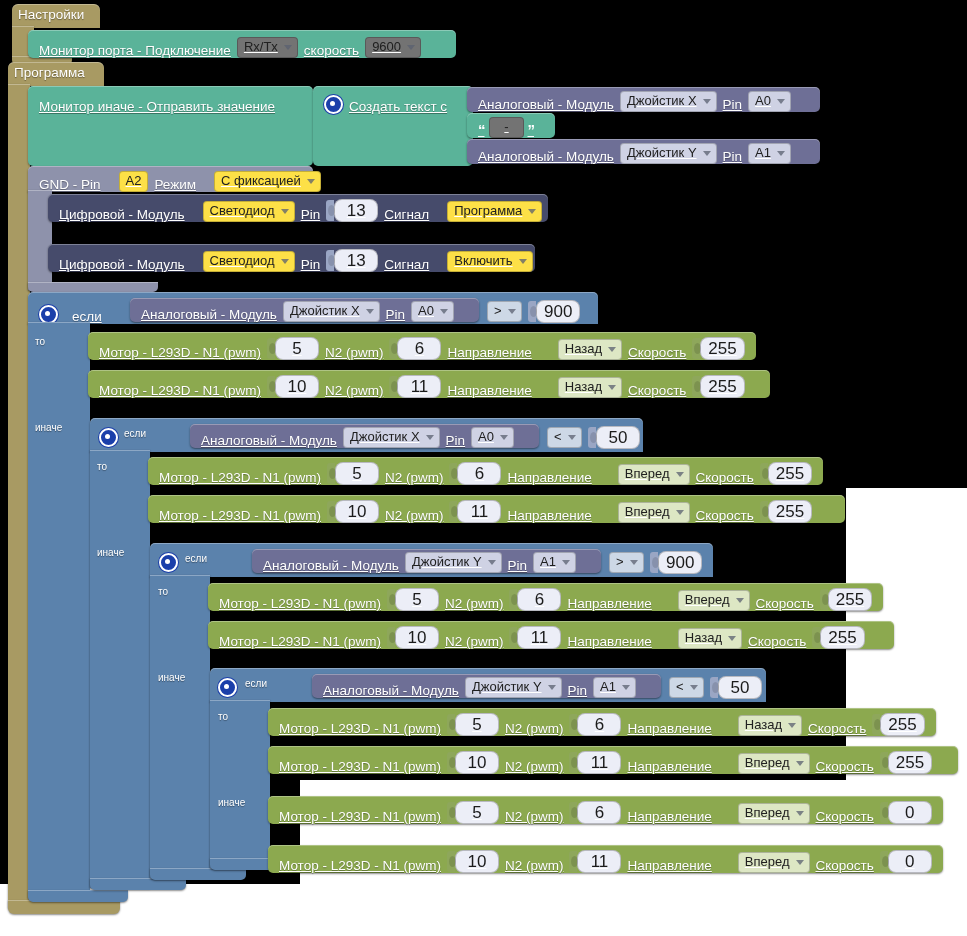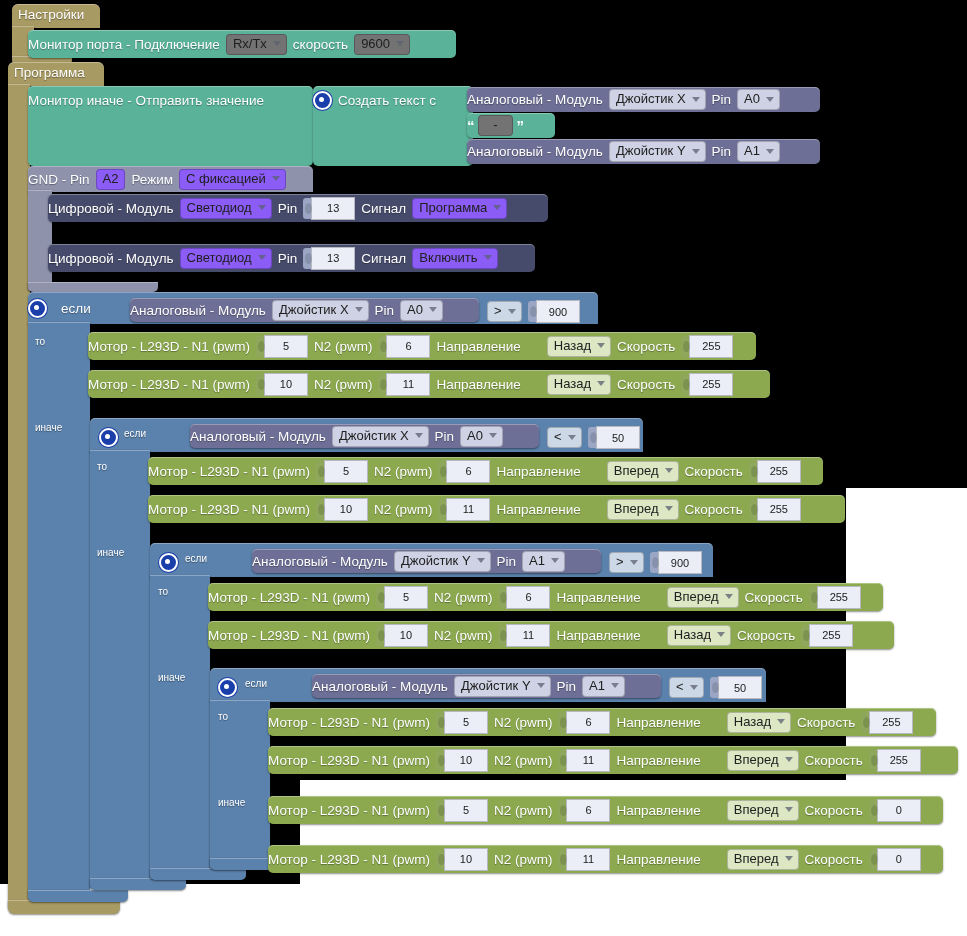--- a/index.html
+++ b/index.html
@@ -10,39 +10,39 @@
     font-size:13px;color:#fff;
   }
   #workspace{position:absolute;inset:0;background:#000;}
   
   .canvas-white{position:absolute;background:#ffffff;}
 
   
   .blk{position:absolute;box-sizing:border-box;border-radius:5px;
        box-shadow:inset 0 1px 0 rgba(255,255,255,.30), 0 1px 2px rgba(0,0,0,.45);
        display:flex;align-items:center;white-space:nowrap;}
-  .row{display:flex;align-items:center;gap:6px;padding:0 0;height:100%;}
+  .row{display:flex;align-items:flex-end;gap:6px;padding:0 11px;height:100%;text-decoration:underline;}
   .lbl{color:#fff;font-size:13.5px;text-shadow:0 1px 1px rgba(0,0,0,.35);}
 
   
   .dd{display:inline-flex;align-items:center;gap:5px;border-radius:4px;
       padding:1px 5px 2px 6px;font-size:13px;color:#202020;
       background:#e8ecf3;border:1px solid rgba(0,0,0,.22);line-height:16px;}
   .dd .arw{width:0;height:0;border-left:4px solid transparent;border-right:4px solid transparent;
            border-top:5px solid #5a6070;opacity:.75;margin-left:1px;}
   
   .dd.on-purple{background:#cfd2e4;}
   .dd.on-teal{background:#737373;}
-  .dd.on-slate{background:#8b5cf6;}
+  .dd.on-slate{background:#fde047;margin-left:12px;}
   .dd.on-green{background:#dde7c4;margin-left:20px;}
   .dd.on-blue{background:#cdd8e6;}
 
   
   .num{display:inline-flex;align-items:center;justify-content:center;
-       min-width:28px;height:21px;padding:0 7px;border-radius:0;font-size:11px;
+       min-width:28px;height:21px;padding:0 7px;border-radius:8px;font-size:17px;
        color:#1b1b1b;background:#eceef7;border:1px solid rgba(0,0,0,.22);}
   .numhost{display:inline-flex;align-items:center;}
   
   .notch{width:8px;height:21px;background:#9aa6c4;border-radius:3px 0 0 3px;position:relative;}
   .notch:after{content:"";position:absolute;left:2px;top:5px;width:7px;height:11px;
                border-radius:50%;background:rgba(0,0,0,.12);}
   .notch.green{background:#8ea75b;}
 
   
   .c-khaki {background:#a89a63;}

